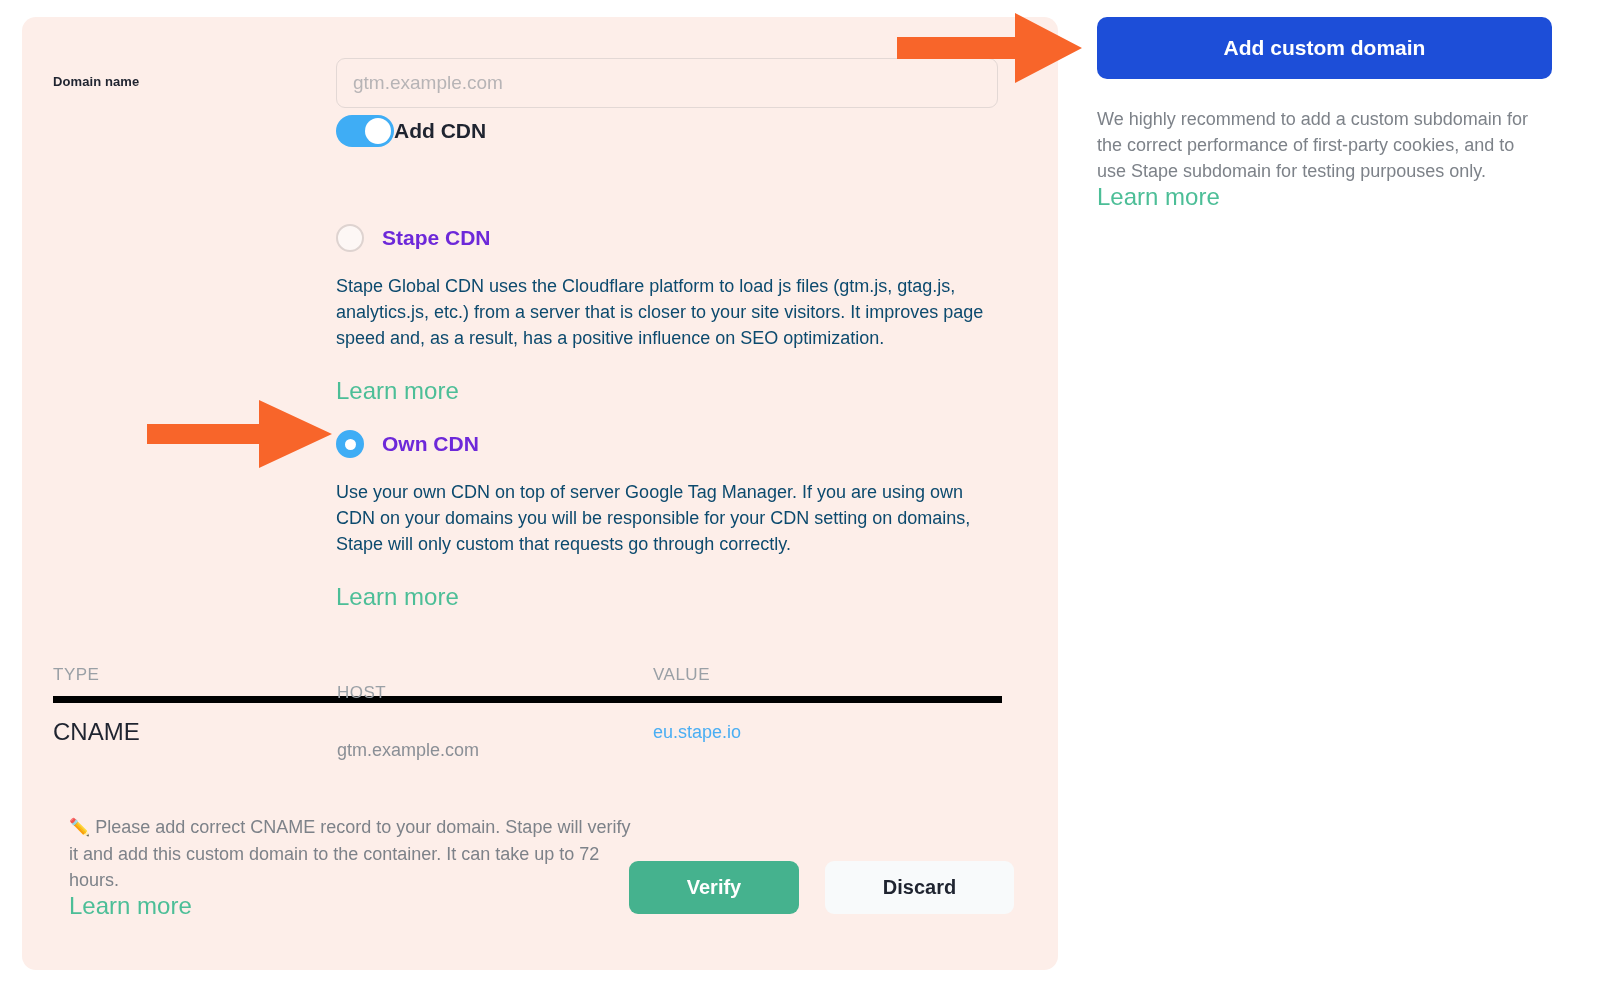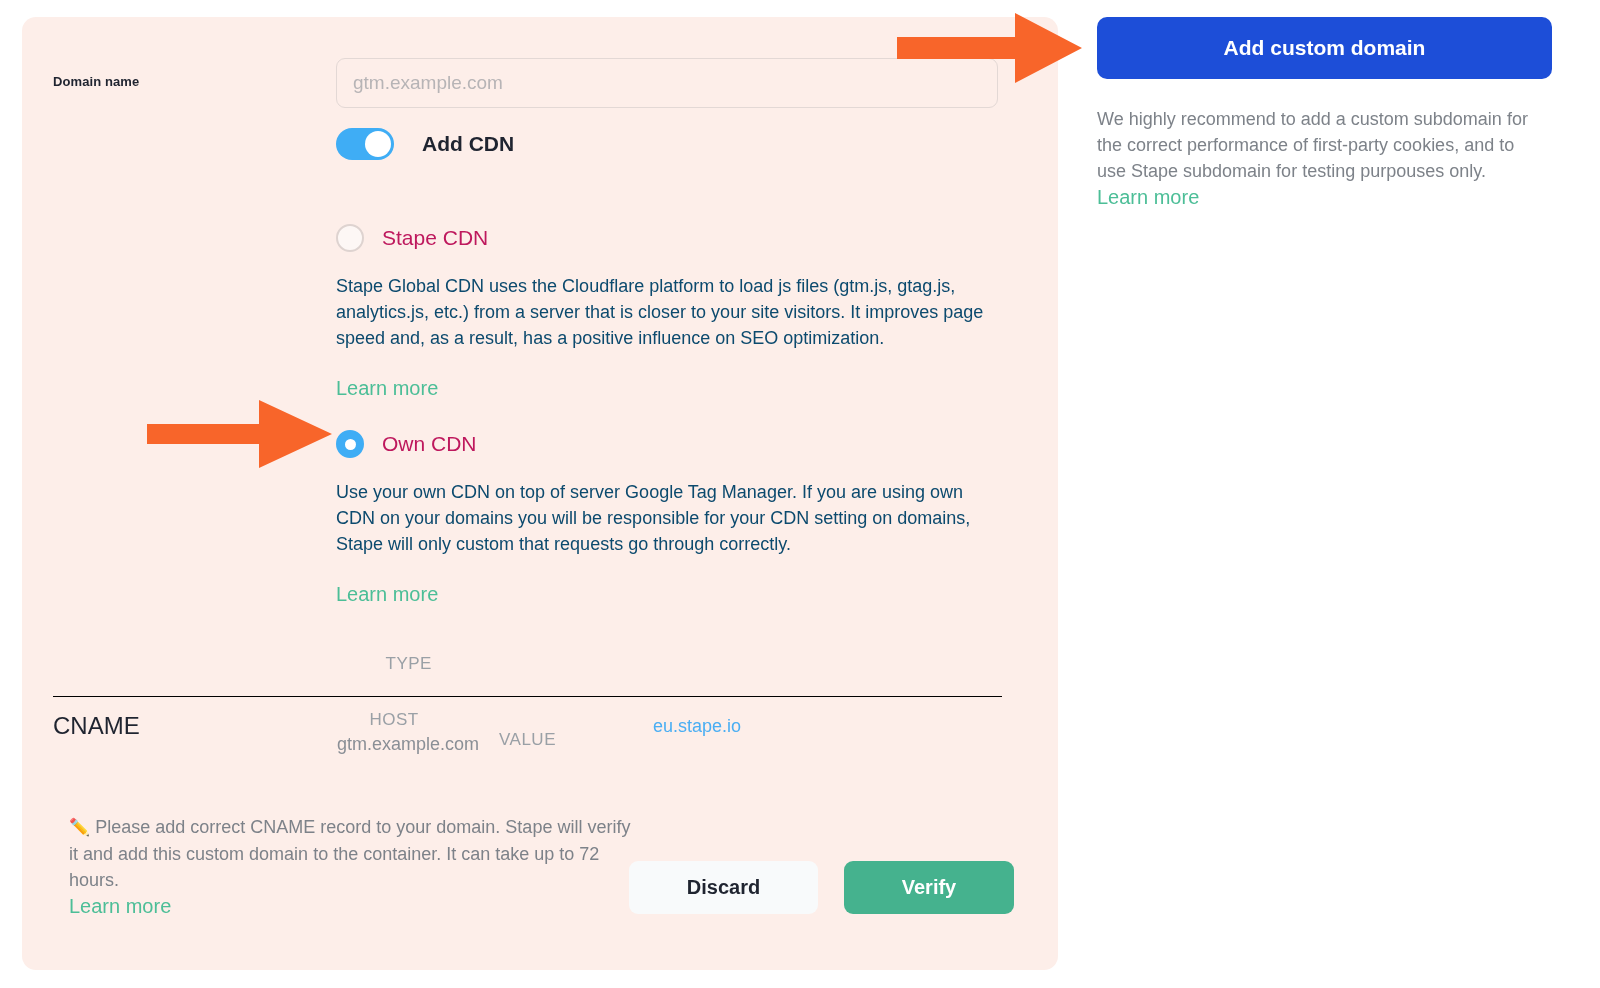--- a/index.html
+++ b/index.html
@@ -55,24 +55,24 @@
     outline: none;
   }
   .domain-input::placeholder {
     color: #b7b4b6;
   }
 
   
   .toggle-row {
     position: absolute;
     left: 314px;
-    top: 111px;
+    top: 98px;
     display: flex;
     align-items: center;
-    gap: 28px;
+    gap: 0;
   }
   .toggle {
     width: 58px;
     height: 32px;
     border-radius: 16px;
     background: #3fadf5;
     position: relative;
     flex: none;
     cursor: pointer;
   }
@@ -123,54 +123,53 @@
     left: 50%;
     top: 50%;
     width: 11px;
     height: 11px;
     margin: -5.5px 0 0 -5.5px;
     border-radius: 50%;
     background: #ffffff;
   }
   .option-title {
     font-size: 21px;
-    font-weight: 400;
-    color: #be185d;
+    font-weight: 700;
+    color: #6d28d9;
   }
   .option-desc {
     margin-top: 21px;
     font-size: 18px;
     line-height: 26px;
     color: #0c4a6e;
     width: 662px;
   }
   .link-green {
     display: inline-block;
     margin-top: 26px;
-    font-size: 20px;
+    font-size: 24px;
     color: #4cbe97;
     cursor: pointer;
     text-decoration: none;
   }
 
   
   .dns-table {
     position: absolute;
     left: 31px;
     top: 637px;
     width: 949px;
   }
   .dns-row {
     display: flex;
     align-items: center;
   }
   .dns-head {
     height: 42px;
-    border-bottom: 1px solid #000000;
-    flex-direction: column;
+    border-bottom: 7px solid #000000;
   }
   .dns-body {
     height: 58px;
   }
   .col-type  { width: 284px; }
   .col-host  { width: 316px; margin-top: 36px; }
   .col-value { flex: 1; }
   .dns-head .col-type,
   .dns-head .col-host,
   .dns-head .col-value {
@@ -322,22 +321,22 @@
     </div>
   </div>
 
   <div class="footer-note">
     <span class="pencil">✏️</span>
     <span>Please add correct CNAME record to your domain. Stape will verify it and add this custom domain to the container. It can take up to 72 hours.</span><br>
     <a class="link-green">Learn more</a>
   </div>
 
   <div class="btn-row">
+    <button class="btn btn-verify">Verify</button>
     <button class="btn btn-discard">Discard</button>
-    <button class="btn btn-verify">Verify</button>
   </div>
 </div>
 
 <div class="side">
   <button class="btn-add-domain">Add custom domain</button>
   <div class="side-desc">
     <span>We highly recommend to add a custom subdomain for the correct performance of first-party cookies, and to use Stape subdomain for testing purpouses only.</span>
     <a class="link-green">Learn more</a>
   </div>
 </div>

